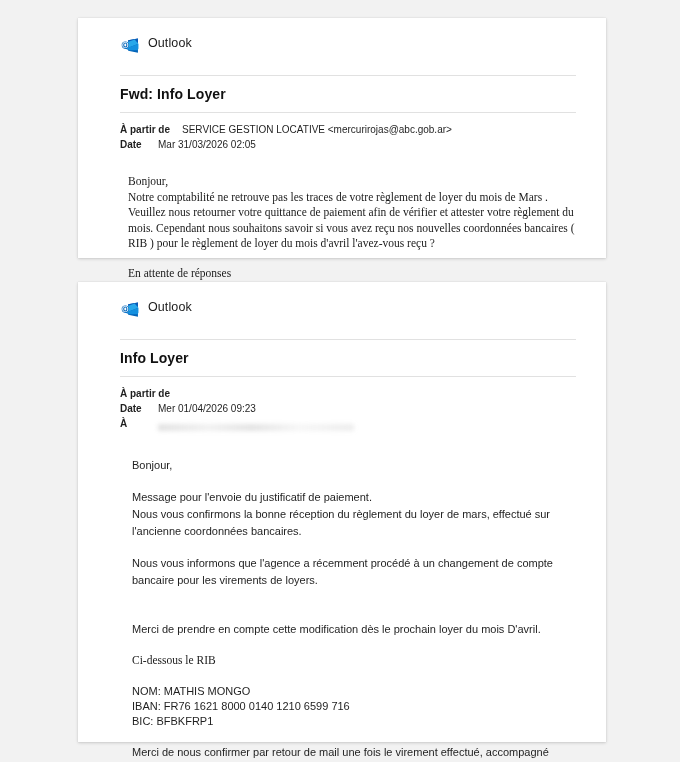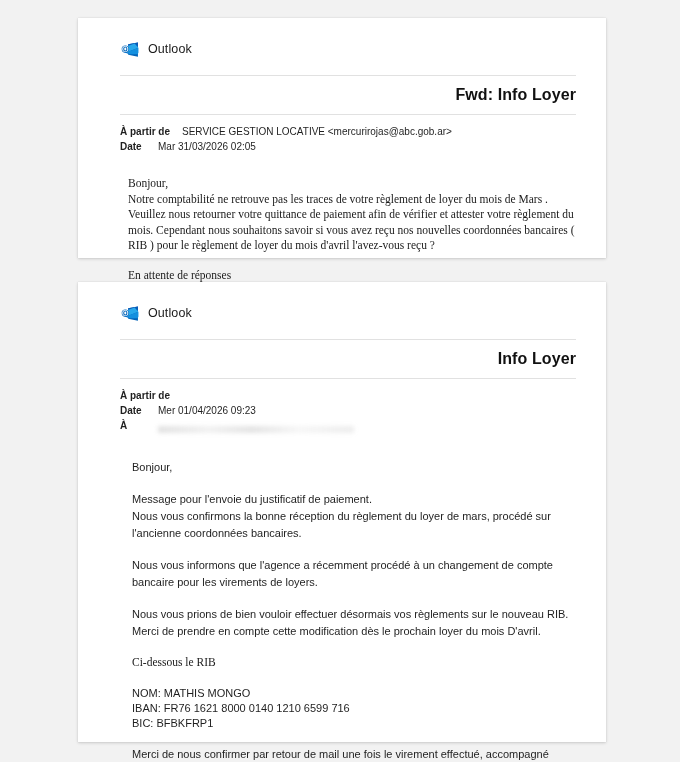--- a/index.html
+++ b/index.html
@@ -39,21 +39,20 @@
     height: 460px;
   }
 
   .card-inner {
     padding: 18px 30px 0 42px;
   }
 
   
   .brand-row {
     display: flex;
-    align-items: center;
     gap: 9px;
     height: 26px;
   }
   .outlook-logo {
     width: 19px;
     height: 19px;
     display: block;
     flex: none;
   }
   .brand-name {
@@ -64,26 +63,25 @@
 
   .rule {
     height: 1px;
     background: #e1e1e1;
     border: 0;
     margin: 0;
   }
   .rule-subject-top { margin-top: 13px; }
 
   .subject {
-    font-size: 16px;
+    font-size: 14px;
     font-weight: bold;
     color: #111111;
     padding: 10px 0 10px 0;
     letter-spacing: 0.1px;
-    text-align: right;
   }
 
   
   .meta {
     padding: 9px 0 0 0;
     font-size: 10px;
     color: #1f1f1f;
   }
   .meta-row {
     display: flex;
@@ -235,27 +233,27 @@
           <span class="meta-label narrow">À</span>
           <span class="meta-value redacted"></span>
         </div>
       </div>
 
       <div class="body-sans body-2">
         <p class="para">Bonjour,</p>
 
         <p class="para">
           <span>Message pour l'envoie du justificatif de paiement.</span><br>
-          <span>Nous vous confirmons la bonne réception du règlement du loyer de mars, procédé sur l'ancienne coordonnées bancaires.</span>
+          <span>Nous vous confirmons la bonne réception du règlement du loyer de mars, effectué sur l'ancienne coordonnées bancaires.</span>
         </p>
 
         <p class="para">Nous vous informons que l'agence a récemment procédé à un changement de compte bancaire pour les virements de loyers.</p>
 
         <p class="para">
-          <span>Nous vous prions de bien vouloir effectuer désormais vos règlements sur le nouveau RIB.</span><br>
+          <br>
           <span>Merci de prendre en compte cette modification dès le prochain loyer du mois D'avril.</span>
         </p>
 
         <p class="rib-heading" style="margin-top:15px">Ci-dessous le RIB</p>
 
         <div class="spacer-sm"></div>
 
         <p class="para rib-block" style="margin-top:0">
           <span>NOM: MATHIS MONGO</span><br>
           <span>IBAN: FR76 1621 8000 0140 1210 6599 716</span><br>

